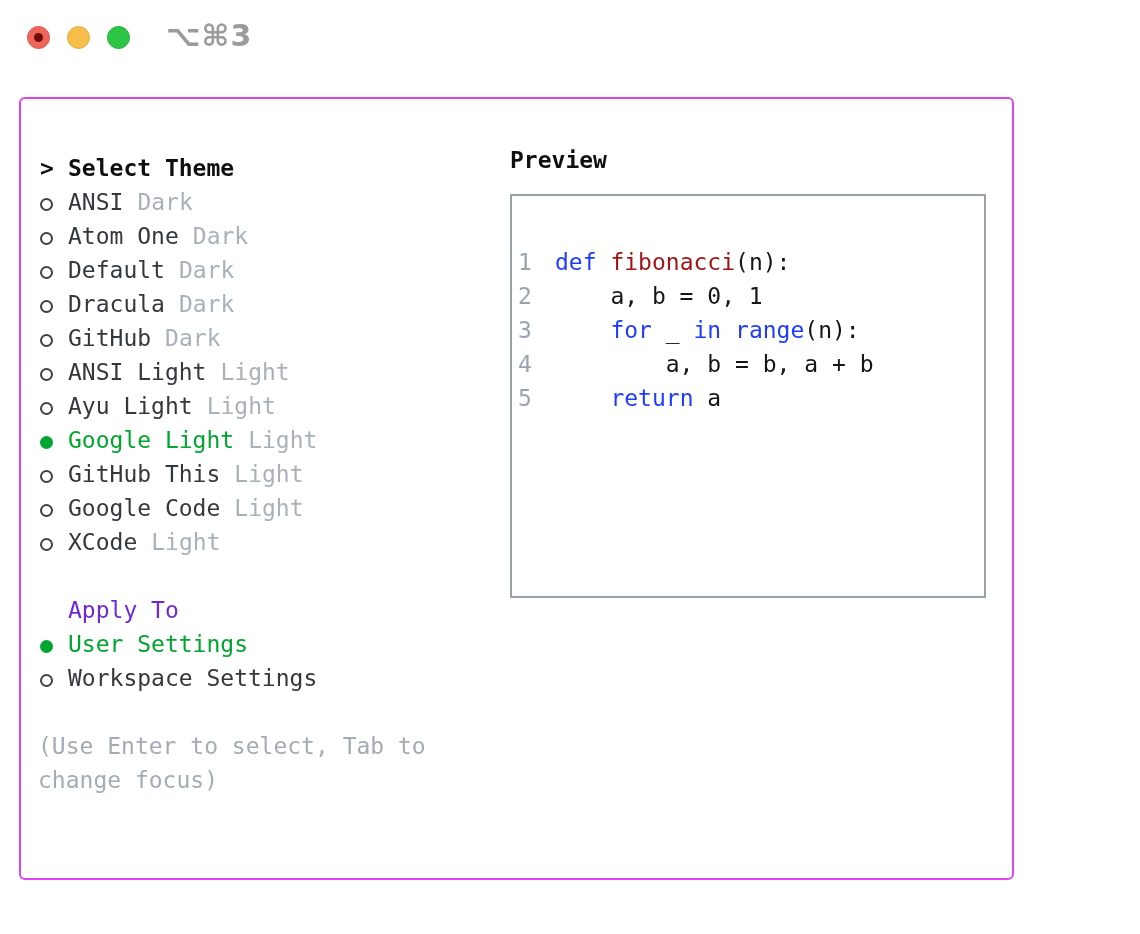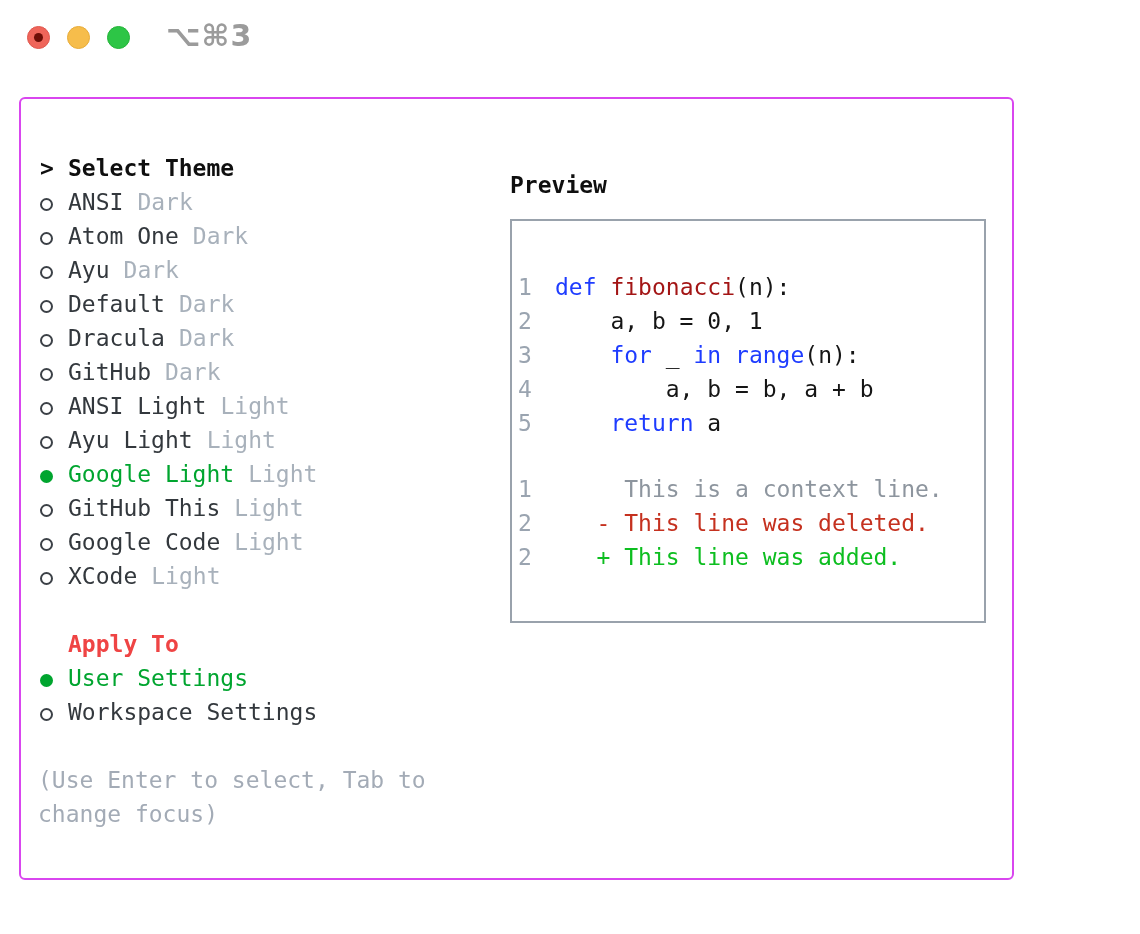--- a/index.html
+++ b/index.html
@@ -48,25 +48,25 @@
   .row { height: 34px; white-space: nowrap; cursor: default; }
   .bullet {
     display: inline-block; width: 13px; height: 13px; box-sizing: border-box;
     border: 2px solid #3c4147; border-radius: 50%;
     margin: 0 15px 0 2px; vertical-align: -1px;
   }
   .row.selected .bullet { border-color: #00a52f; background: #00a52f; }
   .row .name { color: #33383d; }
   .row.selected .name { color: #00a52f; }
   .row .tag { color: #a8b1bb; margin-left: 14px; margin-top: 28px; }
-  .apply-header { font-weight: bold; color: #ef4444; height: 34px; margin-top: 34px; margin-left: 30px; }
+  .apply-header { font-weight: normal; color: #6d28d9; height: 34px; margin-top: 34px; margin-left: 30px; }
   .hint { margin-top: 34px; width: 420px; color: #a3abb6; white-space: normal; }
 
   
-  .right-col { position: absolute; left: 489px; top: 69px; }
+  .right-col { position: absolute; left: 489px; top: 44px; }
   .preview-title { font-size: 23px; line-height: 34px; font-weight: bold; color: #0f0f0f; height: 34px; }
   .preview-box {
     margin-top: 17px; width: 476px; height: 404px; box-sizing: border-box;
     border: 2px solid #99a2ac; background: #ffffff;
     padding: 49px 0 0 6px; overflow: hidden;
   }
   .cline { height: 34px; line-height: 34px; font-size: 23px; white-space: pre; }
   .lineno { display: inline-block; width: 37px; color: #9aa4b0; white-space: pre; }
   .s-p  { color: #151515; }
   .s-kw { color: #1e3cff; }
@@ -93,21 +93,20 @@
   </div>
 
   <div class="panel">
 
     <div class="left-col">
       <div class="list-header"><span class="prefix">&gt;</span><span>Select Theme</span></div>
 
       <div id="theme-list">
           <div class="row"><span class="bullet"></span><span class="name">ANSI</span><span class="tag">Dark</span></div>
           <div class="row"><span class="bullet"></span><span class="name">Atom One</span><span class="tag">Dark</span></div>
-          <div class="row"><span class="bullet"></span><span class="name">Ayu</span><span class="tag">Dark</span></div>
           <div class="row"><span class="bullet"></span><span class="name">Default</span><span class="tag">Dark</span></div>
           <div class="row"><span class="bullet"></span><span class="name">Dracula</span><span class="tag">Dark</span></div>
           <div class="row"><span class="bullet"></span><span class="name">GitHub</span><span class="tag">Dark</span></div>
           <div class="row"><span class="bullet"></span><span class="name">ANSI Light</span><span class="tag">Light</span></div>
           <div class="row"><span class="bullet"></span><span class="name">Ayu Light</span><span class="tag">Light</span></div>
           <div class="row selected"><span class="bullet"></span><span class="name">Google Light</span><span class="tag">Light</span></div>
           <div class="row"><span class="bullet"></span><span class="name">GitHub This</span><span class="tag">Light</span></div>
           <div class="row"><span class="bullet"></span><span class="name">Google Code</span><span class="tag">Light</span></div>
           <div class="row"><span class="bullet"></span><span class="name">XCode</span><span class="tag">Light</span></div>
         </div>
@@ -126,22 +125,17 @@
       <div class="preview-title">Preview</div>
       <div class="preview-box">
         <div id="code-lines">
             <div class="cline"><span class="lineno">1</span><span class="s-kw">def</span><span class="s-p"> </span><span class="s-fn">fibonacci</span><span class="s-p">(n):</span></div>
             <div class="cline"><span class="lineno">2</span><span class="s-p">    a, b = 0, 1</span></div>
             <div class="cline"><span class="lineno">3</span><span class="s-p">    </span><span class="s-kw">for</span><span class="s-p"> _ </span><span class="s-kw">in</span><span class="s-p"> </span><span class="s-kw">range</span><span class="s-p">(n):</span></div>
             <div class="cline"><span class="lineno">4</span><span class="s-p">        a, b = b, a + b</span></div>
             <div class="cline"><span class="lineno">5</span><span class="s-p">    </span><span class="s-kw">return</span><span class="s-p"> a</span></div>
           </div>
         <div class="spacer"></div>
-        <div id="diff-lines">
-            <div class="cline"><span class="lineno">1</span><span class="d-ctx">     This is a context line.</span></div>
-            <div class="cline"><span class="lineno">2</span><span class="d-del">   - This line was deleted.</span></div>
-            <div class="cline"><span class="lineno">2</span><span class="d-add">   + This line was added.</span></div>
-          </div>
       </div>
     </div>
 
   </div>
 </div>
 
 </body></html>

